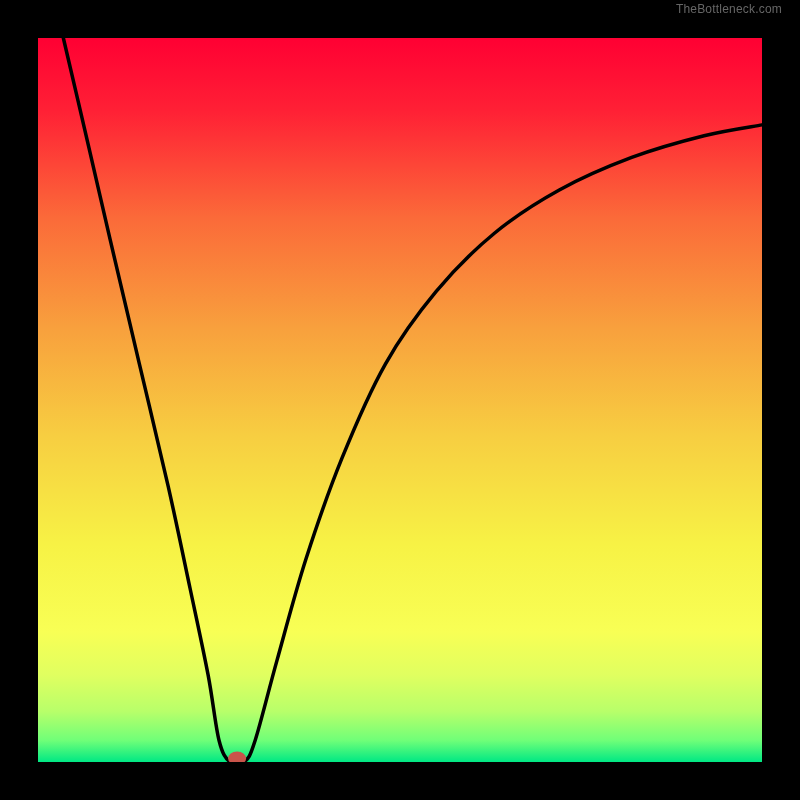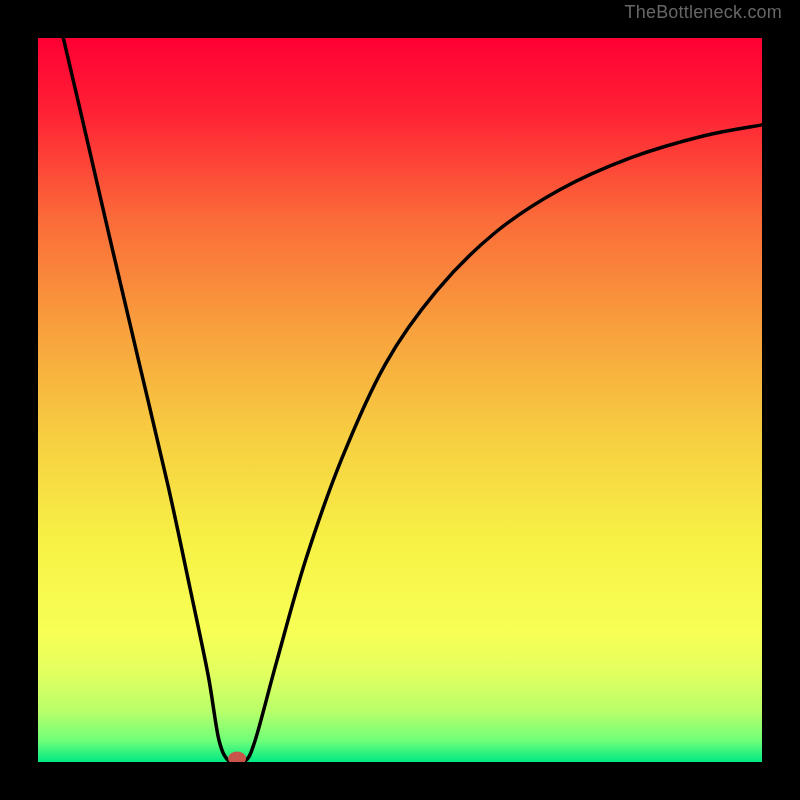--- a/index.html
+++ b/index.html
@@ -13,21 +13,21 @@
   .frame {
     position: relative;
     width: 800px;
     height: 800px;
     box-sizing: border-box;
   }
   .watermark {
     position: absolute;
     top: 2px;
     right: 18px;
-    font-size: 18px;
+    font-size: 12px;
     font-weight: 500;
     color: #666666;
     letter-spacing: 0.2px;
     z-index: 10;
   }
   svg {
     display: block;
     position: absolute;
     left: 0;
     top: 0;

